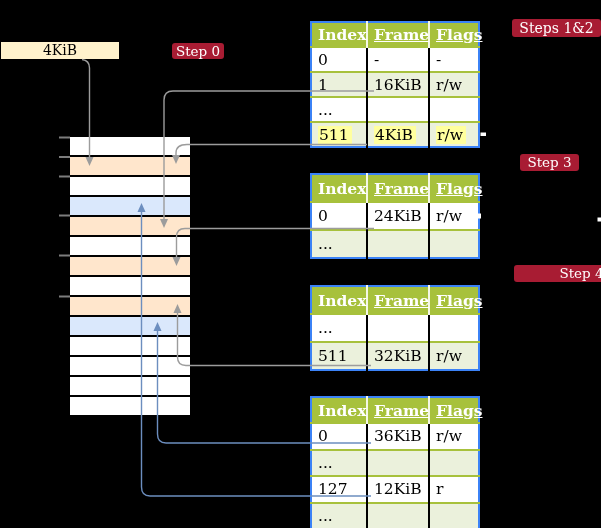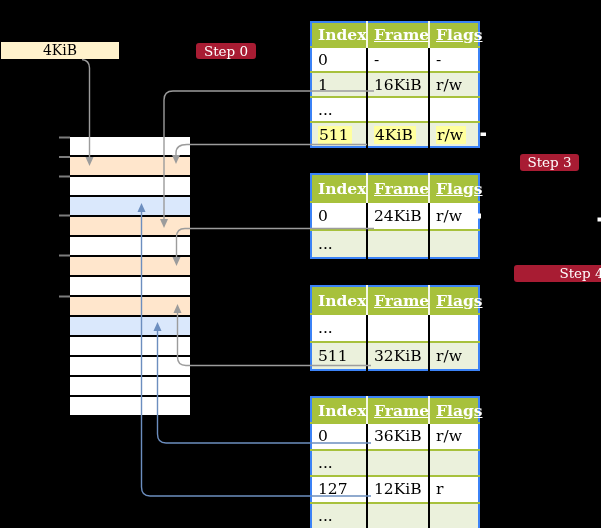--- a/index.html
+++ b/index.html
@@ -6,21 +6,21 @@
   #canvas{position:relative;width:601px;height:528px;background:#000;overflow:hidden;
           font-family:"DejaVu Serif",serif;}
 
   
   .frame-box{position:absolute;left:1px;top:42px;width:118px;height:17px;
              background:#FFF2CC;color:#000;font-size:14px;line-height:17px;text-align:center;}
 
   
   .badge{position:absolute;background:#A81C33;color:#fff;text-align:center;
          border-radius:3px;font-size:13.5px;}
-  .badge.b-step0 {left:196px;top:43px; width:60px;height:16px;line-height:16px;}
+  .badge.b-step0 {left:172px;top:43px; width:52px;height:16px;line-height:16px;}
   .badge.b-steps12{left:512px;top:19px; width:89px;height:18px;line-height:18px;font-size:14px;}
   .badge.b-step3 {left:520px;top:154px;width:59px;height:17px;line-height:17px;}
   .badge.b-step4 {left:514px;top:265px;width:59px;height:17px;line-height:17px;padding-left:38px;}
 
   
   .memstrip{position:absolute;left:70px;top:137px;width:120px;height:278px;
             display:flex;flex-direction:column;}
   .mrow{height:18px;margin-top:2px;flex:none;}
   .mrow:first-child{margin-top:0;}
   .mrow.white {background:#FFFFFF;}
@@ -50,20 +50,21 @@
 </head>
 <body>
 
 <div id="canvas">
 
   <div class="frame-box">
     <span>4KiB</span>
   </div>
 
   <div class="badge b-step0">Step 0</div>
+  <div class="badge b-steps12">Steps 1&amp;2</div>
   <div class="badge b-step3">Step 3</div>
   <div class="badge b-step4">Step 4</div>
 
   <div class="memstrip">
       <div class="mrow white"></div>
       <div class="mrow orange"></div>
       <div class="mrow white"></div>
       <div class="mrow blue"></div>
       <div class="mrow orange"></div>
       <div class="mrow white"></div>

